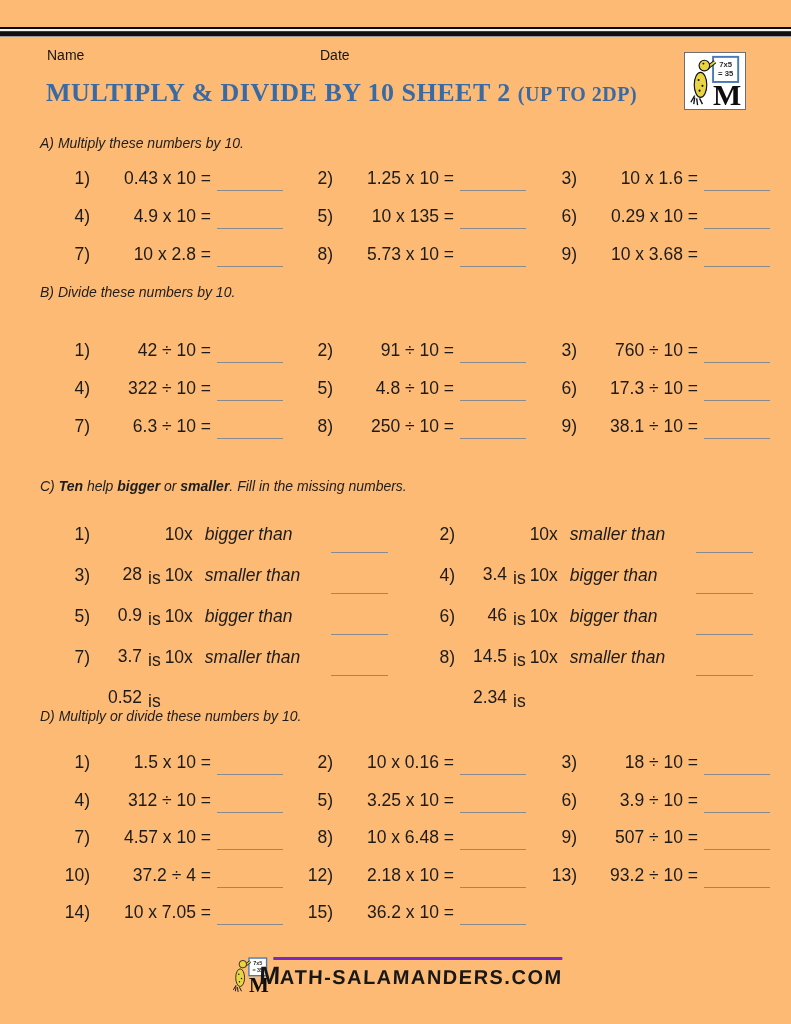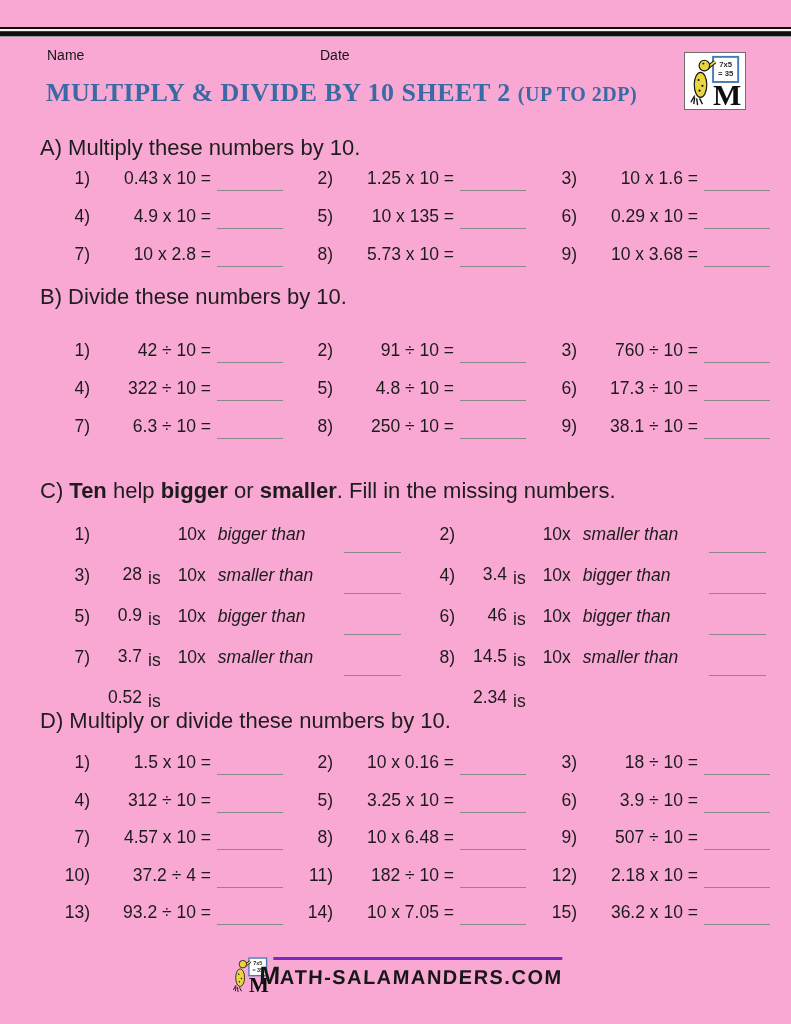--- a/index.html
+++ b/index.html
@@ -1,44 +1,44 @@
 <!DOCTYPE html>
 <html><head>
 <meta charset="utf-8">
 <style>
   html,body{margin:0;padding:0;background:#fcfcfa;}
-  .page{position:relative;width:791px;height:1024px;background:#f9a8d4;overflow:hidden;
+  .page{position:relative;width:791px;height:1024px;background:#fdba74;overflow:hidden;
         font-family:"Liberation Sans",sans-serif;color:#1b1b1b;}
   .top-rule{position:absolute;left:0;top:27px;width:791px;height:10px;
         background:linear-gradient(#0a0a0a 0 20%,#f2f2ef 20% 38%,#3a3a3a 38% 50%,#101010 50% 88%,#9a9a9a 88% 100%);}
   .meta-label{position:absolute;top:47px;font-size:14px;color:#161616;}
   .name-label{left:47px;}
   .date-label{left:320px;}
   .logo-box{position:absolute;left:684px;top:52px;width:62px;height:58px;background:#ffffff;
         border:1px solid #6e6e6e;box-sizing:border-box;}
   .title{position:absolute;left:46px;top:78px;font-family:"Liberation Serif",serif;font-weight:bold;
         font-size:26px;color:#3a6aa4;letter-spacing:.5px;white-space:nowrap;}
   .title .suffix{font-size:20px;font-weight:bold;}
-  .heading{position:absolute;left:40px;font-size:22px;color:#1d1d1d;white-space:nowrap;}
+  .heading{position:absolute;left:40px;font-style:italic;font-size:14px;color:#1d1d1d;white-space:nowrap;}
   .heading b{font-weight:bold;}
   .grid3{position:absolute;left:0;width:791px;display:grid;grid-template-columns:243px 244px 304px;
         box-sizing:border-box;padding-left:57px;}
   .grid2{position:absolute;left:0;width:791px;display:grid;grid-template-columns:365px 366px;
         box-sizing:border-box;padding-left:60px;}
   .rowsA .prob{height:38px;}
   .rowsD .prob{height:37.5px;}
   .prob{display:flex;align-items:flex-start;font-size:17.5px;}
   .pnum{width:33px;text-align:right;flex:none;}
   .pexpr{width:113px;text-align:right;margin-left:8px;flex:none;white-space:nowrap;}
   .blank{flex:none;width:66px;height:22px;margin-left:6px;border-bottom:1.5px solid #8a8a8a;}
   .cprob{display:flex;align-items:flex-start;font-size:17.5px;height:41px;}
   .cprob .pnum{width:30px;}
   .cval{width:50px;text-align:right;font-weight:normal;margin-left:2px;flex:none;margin-top:40px;}
   .cis{margin-left:6px;flex:none;margin-top:44px;}
-  .cfac{margin-left:17px;flex:none;}
+  .cfac{margin-left:4px;flex:none;}
   .crel{width:124px;text-align:left;font-style:italic;margin-left:12px;flex:none;white-space:nowrap;}
   .cprob .blank{width:57px;margin-left:2px;height:28px;}
   .footer{position:absolute;left:50%;top:955px;transform:translateX(-50%);display:flex;align-items:flex-start;}
   .f-col{display:flex;flex-direction:column;margin-left:2px;}
   .f-tagline{font-size:11.5px;font-weight:bold;color:#101010;white-space:nowrap;padding:0 4px;}
   .f-bar{height:3px;background:#7a2bbf;margin-top:2px;}
   .f-site{margin-top:1px;margin-left:-14px;font-weight:bold;font-size:20px;letter-spacing:1.5px;
         color:#171717;white-space:nowrap;transform:skewX(-2deg);}
   .f-site .f-m{font-size:25px;letter-spacing:0;}
   .board-text{font-size:8px;font-weight:bold;fill:#2c2c2c;font-family:"Liberation Sans",sans-serif;}
@@ -290,25 +290,20 @@
         <span class="blank"></span>
       </div>
     <div class="prob">
         <span class="pnum">9)</span>
         <span class="pexpr">507 ÷ 10 =</span>
         <span class="blank"></span>
       </div>
     <div class="prob">
         <span class="pnum">10)</span>
         <span class="pexpr">37.2 ÷ 4 =</span>
-        <span class="blank"></span>
-      </div>
-    <div class="prob">
-        <span class="pnum">11)</span>
-        <span class="pexpr">182 ÷ 10 =</span>
         <span class="blank"></span>
       </div>
     <div class="prob">
         <span class="pnum">12)</span>
         <span class="pexpr">2.18 x 10 =</span>
         <span class="blank"></span>
       </div>
     <div class="prob">
         <span class="pnum">13)</span>
         <span class="pexpr">93.2 ÷ 10 =</span>

